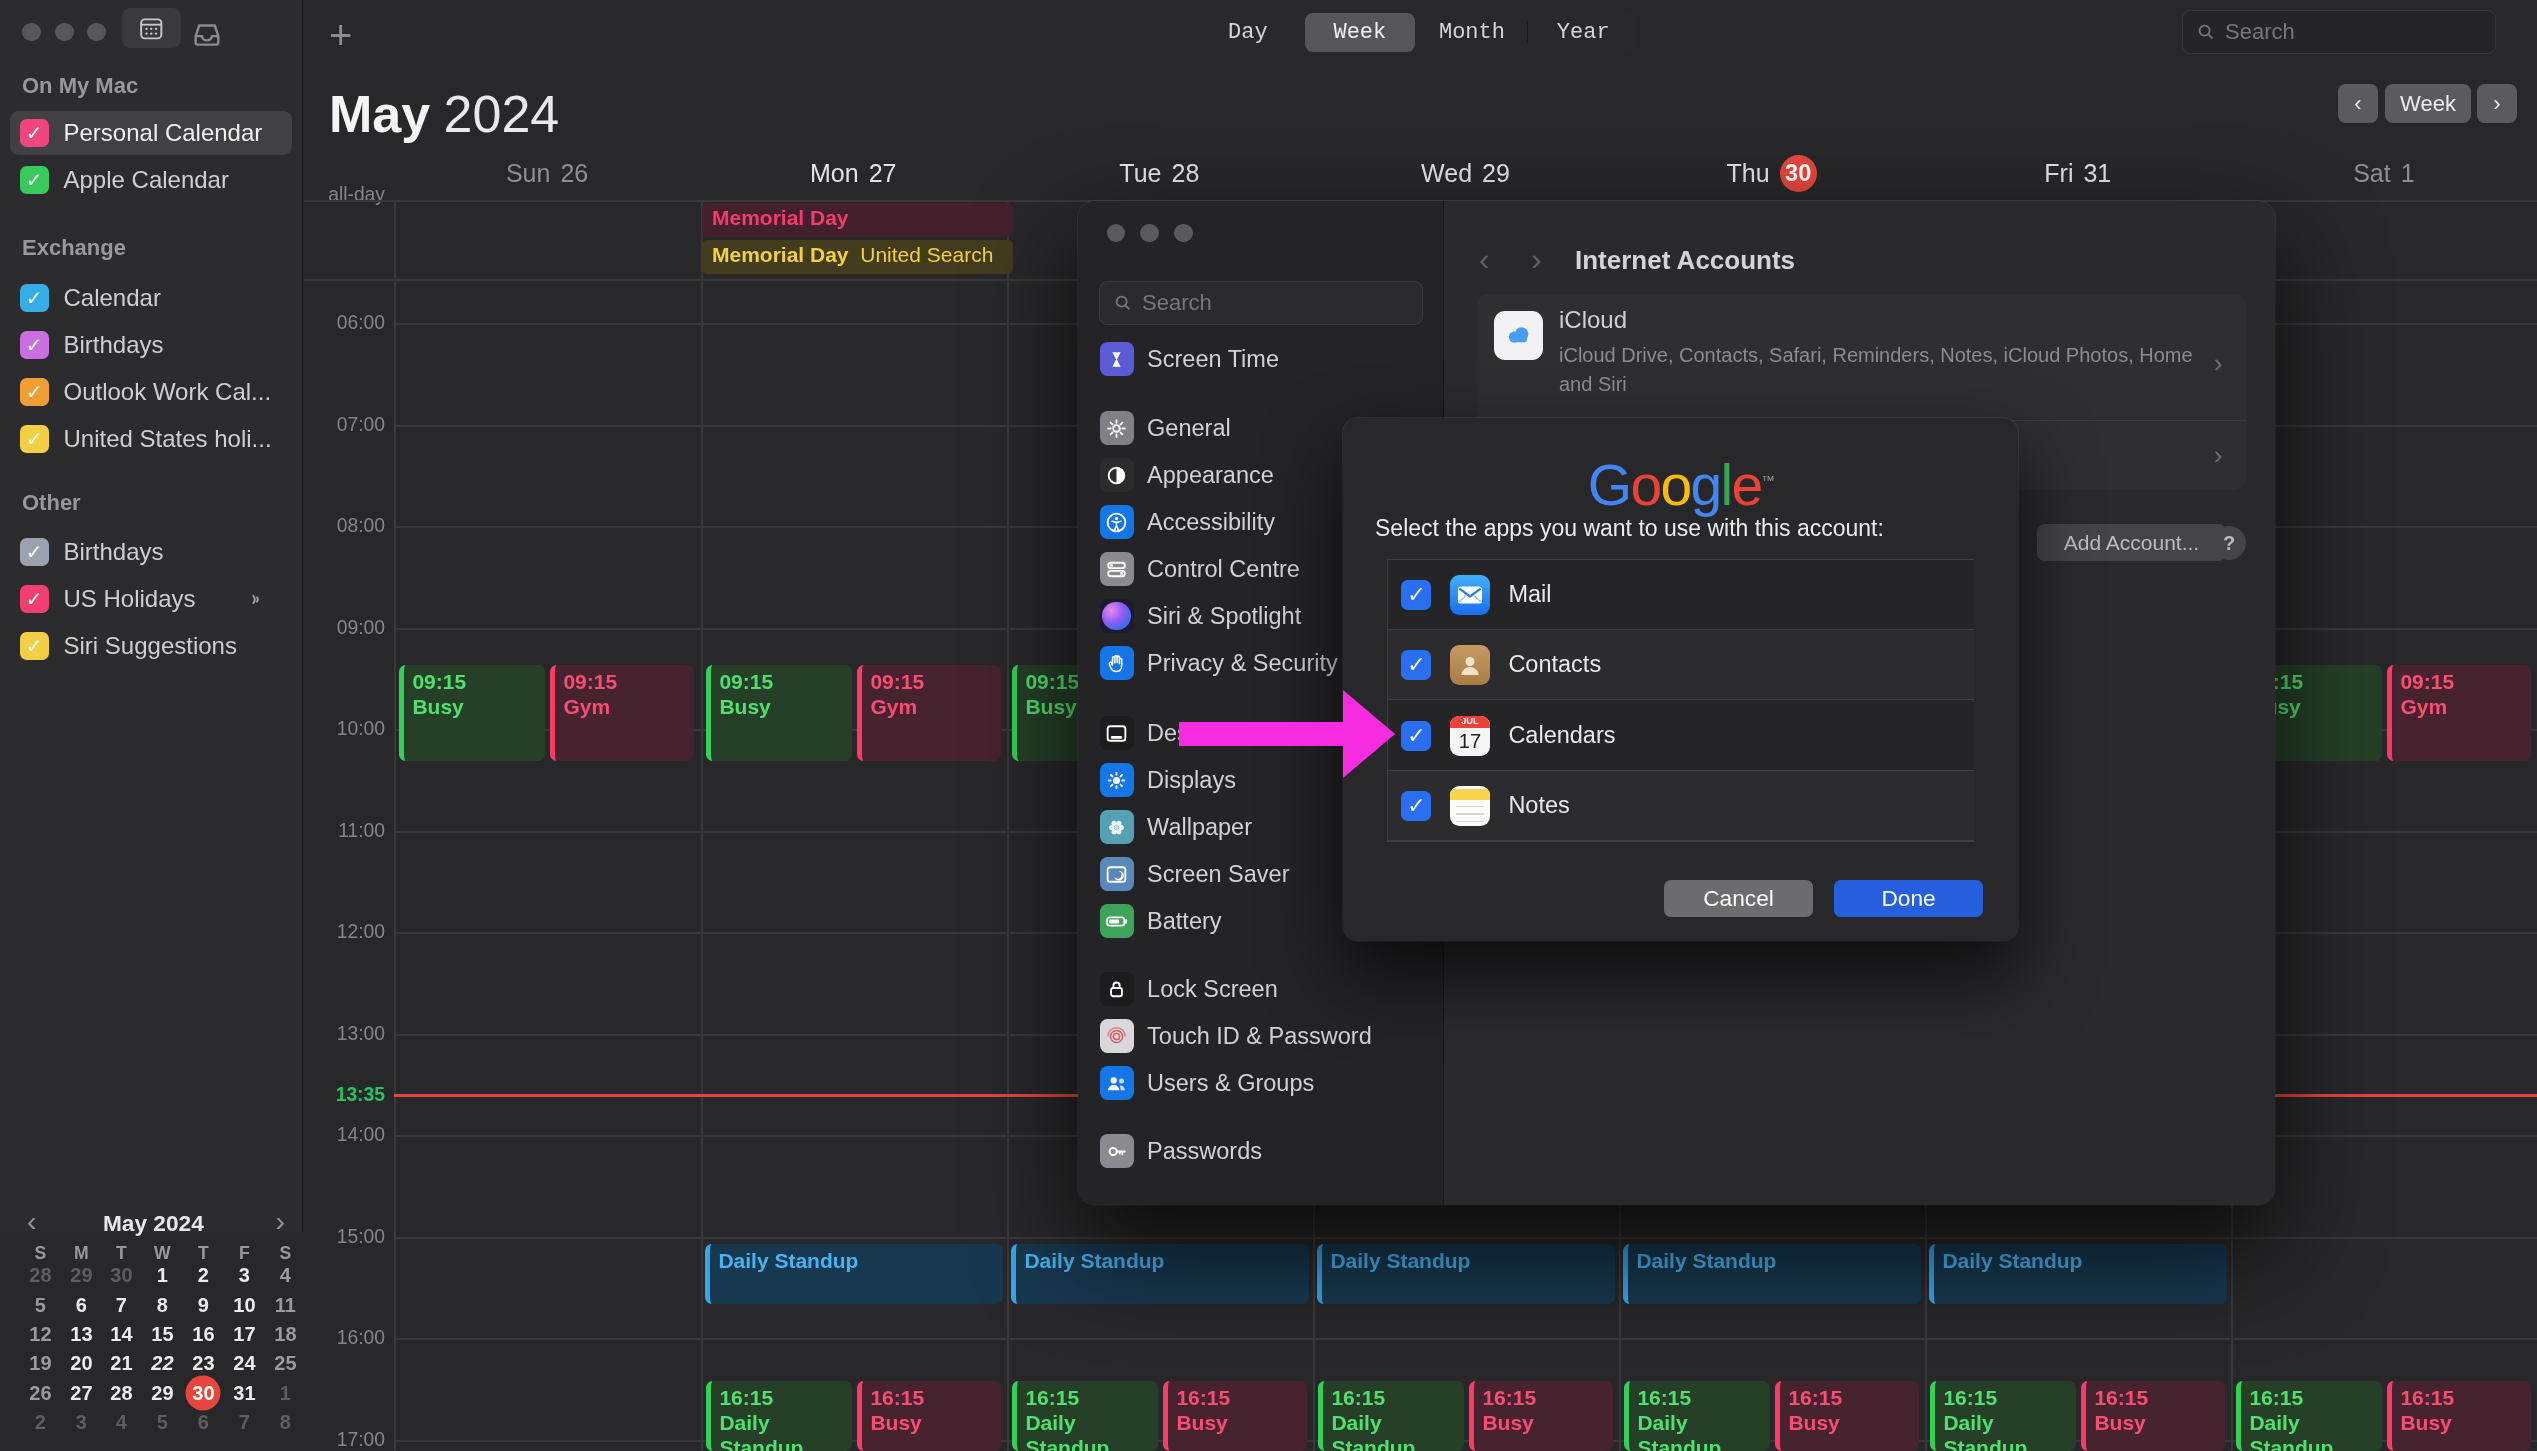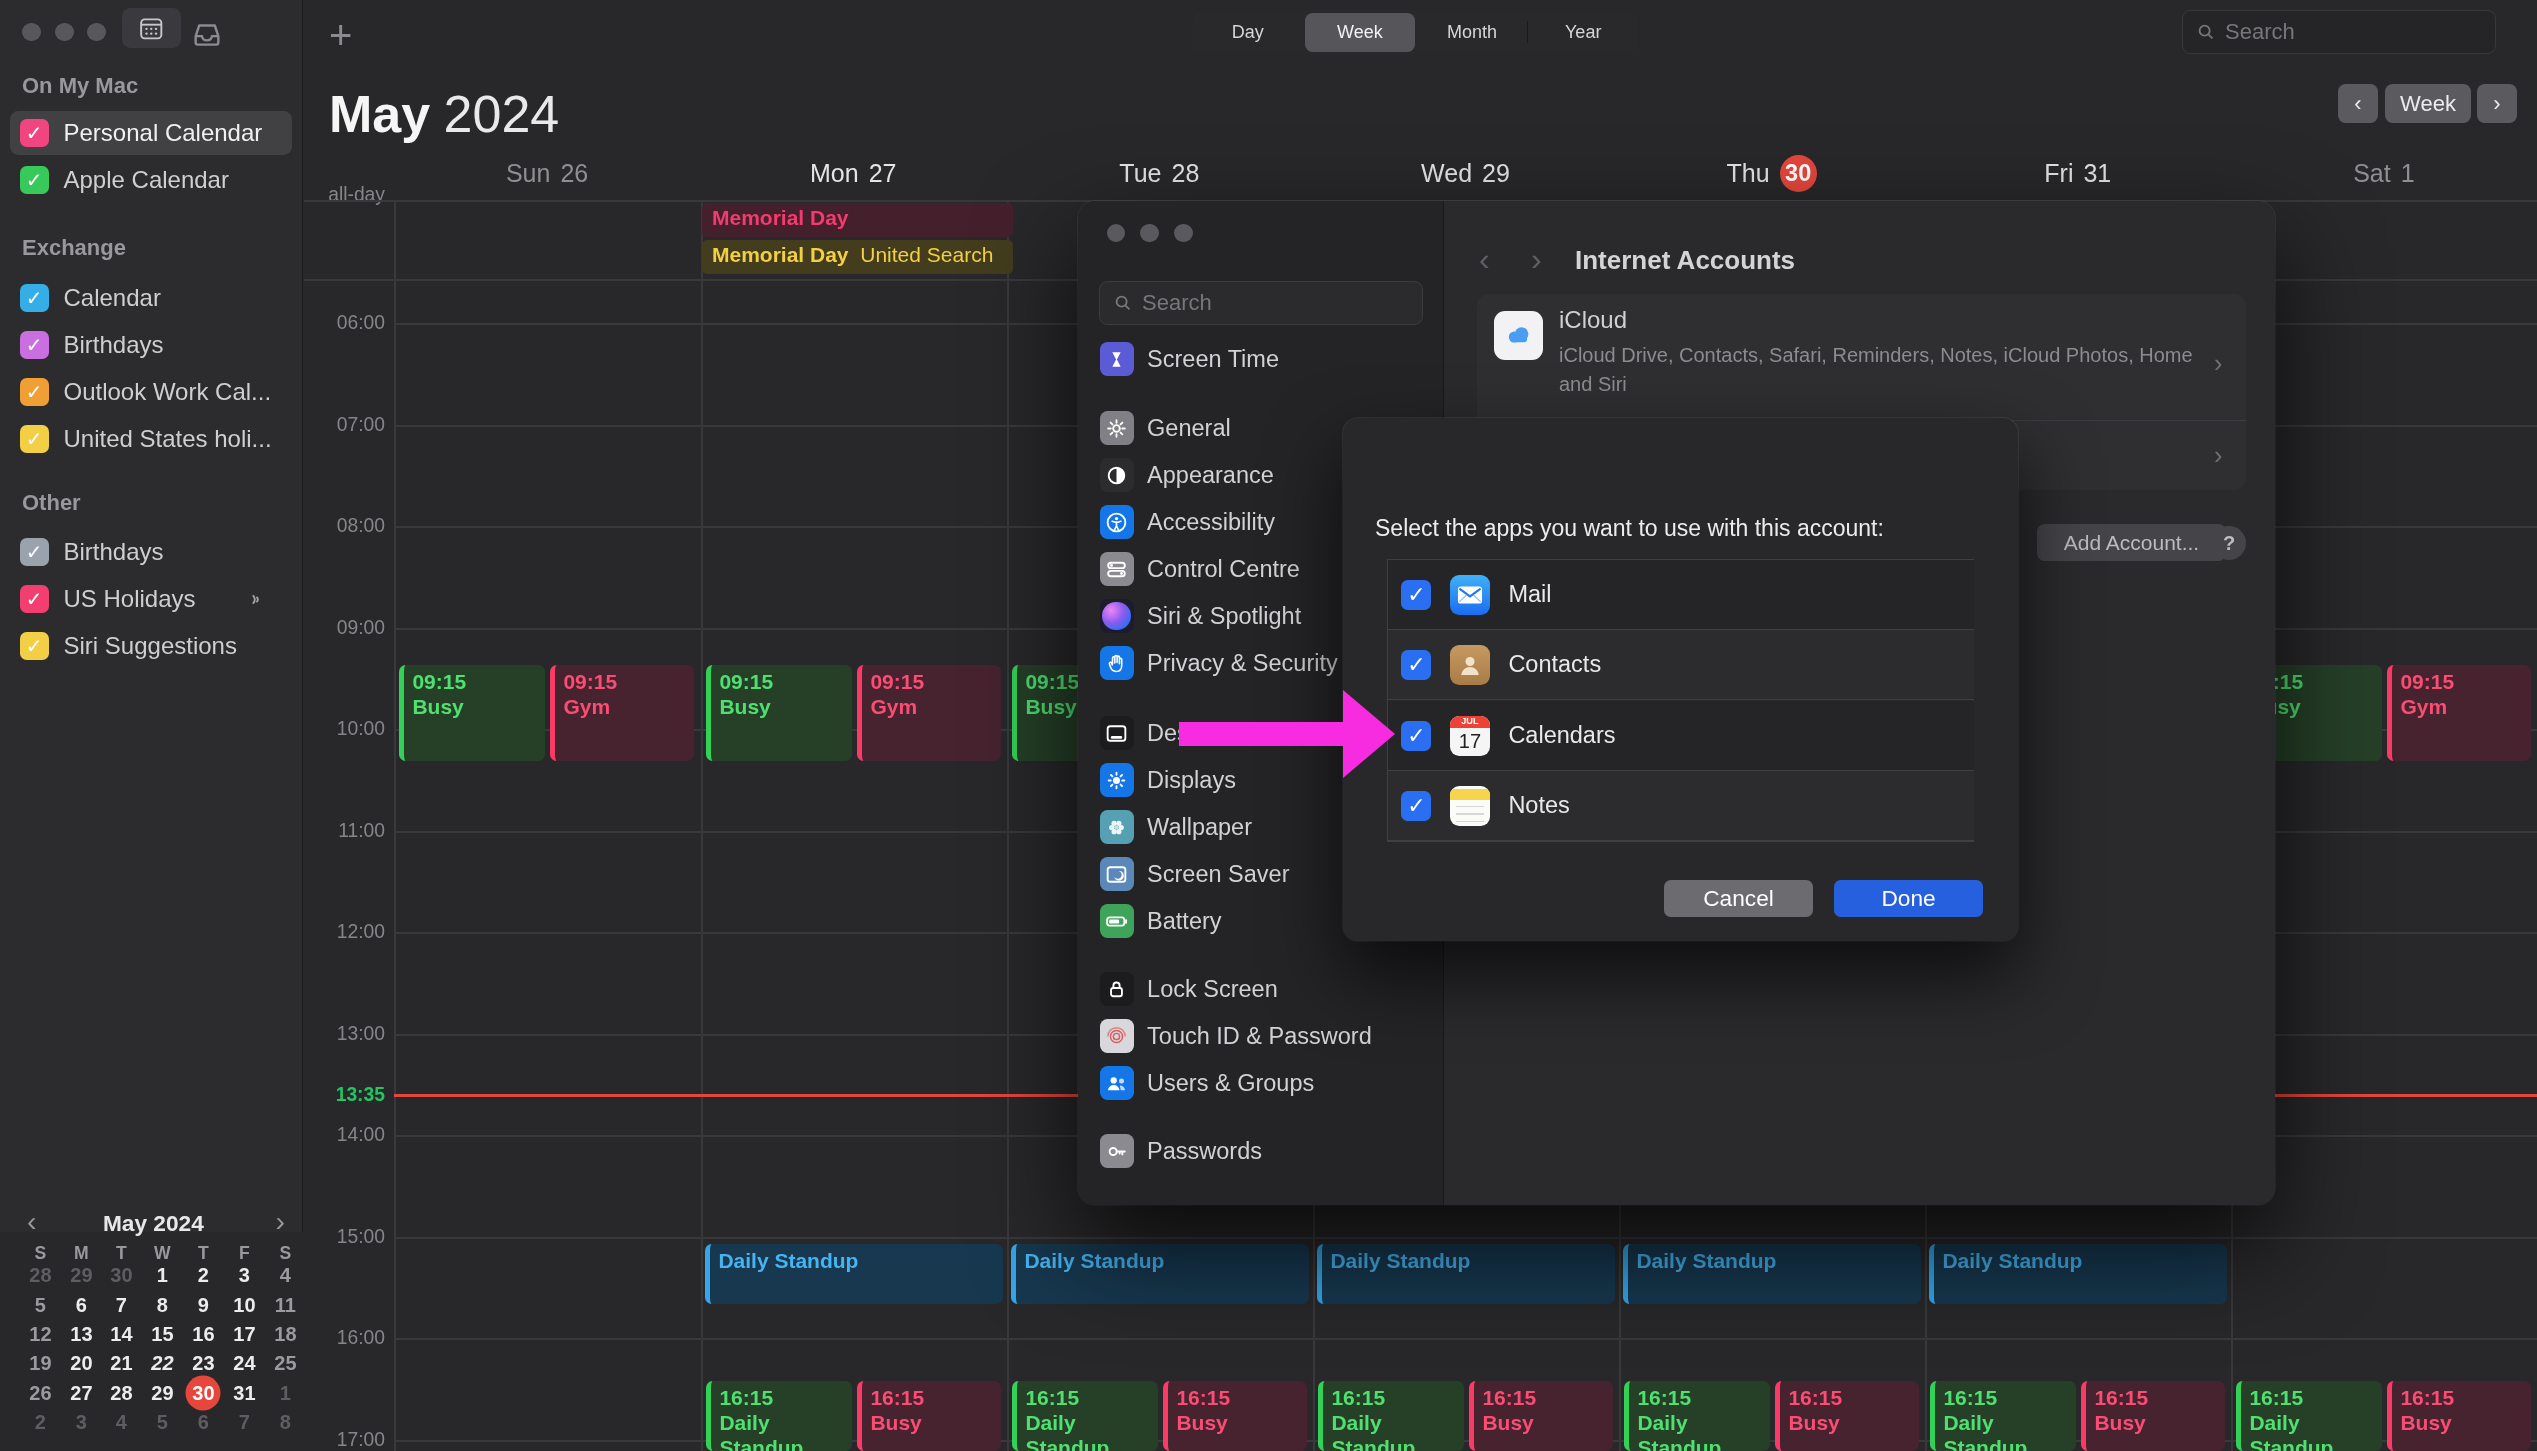--- a/index.html
+++ b/index.html
@@ -27,21 +27,21 @@
   .mini-nav{position:absolute;top:6.7px;font-size:28.5px;color:#98989d;cursor:default;}
   .mini-cell{position:absolute;width:40px;text-align:center;transform:translate(-50%,-50%);font-size:20px;font-weight:600;color:#ececee;}
   .mini-cell.wk{color:#98989d;font-size:17.6px;font-weight:700;}
   .mini-cell.dim{color:#9a9a9f;}
   .mini-cell.out{color:#5d5d62;}
   .mini-cell.today{color:#fff;}
   .today-ball{position:absolute;width:35px;height:35px;border-radius:50%;background:#e5473d;transform:translate(-50%,-50%);}
   
   #plus-btn{position:absolute;left:329px;top:13.4px;font-size:40px;color:#8b8b90;font-weight:300;}
   #seg{position:absolute;left:1193px;top:10px;width:445px;height:44px;background:#29292c;border-radius:9.2px;display:flex;padding:0;}
-  .seg-item{flex:1;display:flex;align-items:center;justify-content:center;font-size:18px;color:#d6d6d8;position:relative;}
+  .seg-item{flex:1;display:flex;align-items:center;justify-content:center;font-size:22px;color:#d6d6d8;position:relative;font-family:Liberation Mono, monospace;}
   .seg-item.on{background:#55555a;border-radius:7.6px;margin:2.5px;color:#f2f2f4;}
   .seg-div{width:1.7px;height:22px;background:#1b1b1d;align-self:center;}
   #cal-search{position:absolute;left:2182px;top:10px;width:312px;height:42px;border-radius:8.4px;background:#252528;border:0.8px solid #39393c;display:flex;align-items:center;}
   #cal-search svg{width:22px;height:22px;margin:0 8.4px 0 11.7px;}
   .search-ph{font-size:22px;color:#77777b;}
   
   #big-title{position:absolute;left:329px;top:84px;font-size:52px;letter-spacing:0;}
   #big-title .m{font-weight:700;color:#f5f5f6;}
   #big-title .y{font-weight:300;color:#e9e9eb;margin-left:13.4px;}
   .nav-btn{position:absolute;top:84px;height:39px;border-radius:7.6px;background:#5a5a5f;color:#ececee;display:flex;align-items:center;justify-content:center;font-size:22px;}
@@ -658,20 +658,21 @@
       <div class="icloud-sub" style="top:79px">and Siri</div>
       <span class="card-chev" style="top:69px">›</span>
       <div id="card-div"></div>
       <span class="card-chev" style="top:161px">›</span>
     </div>
     <div id="add-account">Add Account...</div>
     <div id="help-btn">?</div>
   </section>
 
   <section id="gdlg">
+    <div id="glogo"><span style="color: rgb(66, 133, 244);">G</span><span style="color: rgb(234, 67, 53);">o</span><span style="color: rgb(251, 188, 5);">o</span><span style="color: rgb(66, 133, 244);">g</span><span style="color: rgb(52, 168, 83);">l</span><span style="color: rgb(234, 67, 53);">e</span><sup>™</sup></div>
     <div id="gprompt">Select the apps you want to use with this account:</div>
     <div id="glist">
         <div class="grow" style="top: 0px;">
           <div class="gcheck">✓</div>
           <div class="gicon ic-mail">
             <svg viewBox="0 0 24 24" width="34" height="34">
               <rect x="3.5" y="6" width="17" height="12" rx="2" fill="#fff"></rect>
               <path d="M4.5 7.5 12 13l7.5-5.5" fill="none" stroke="#2176f3" stroke-width="1.4"></path>
               <path d="M4.5 16.8 9.5 12M19.5 16.8 14.5 12" fill="none" stroke="#9fc3f5" stroke-width="1"></path>
             </svg>

